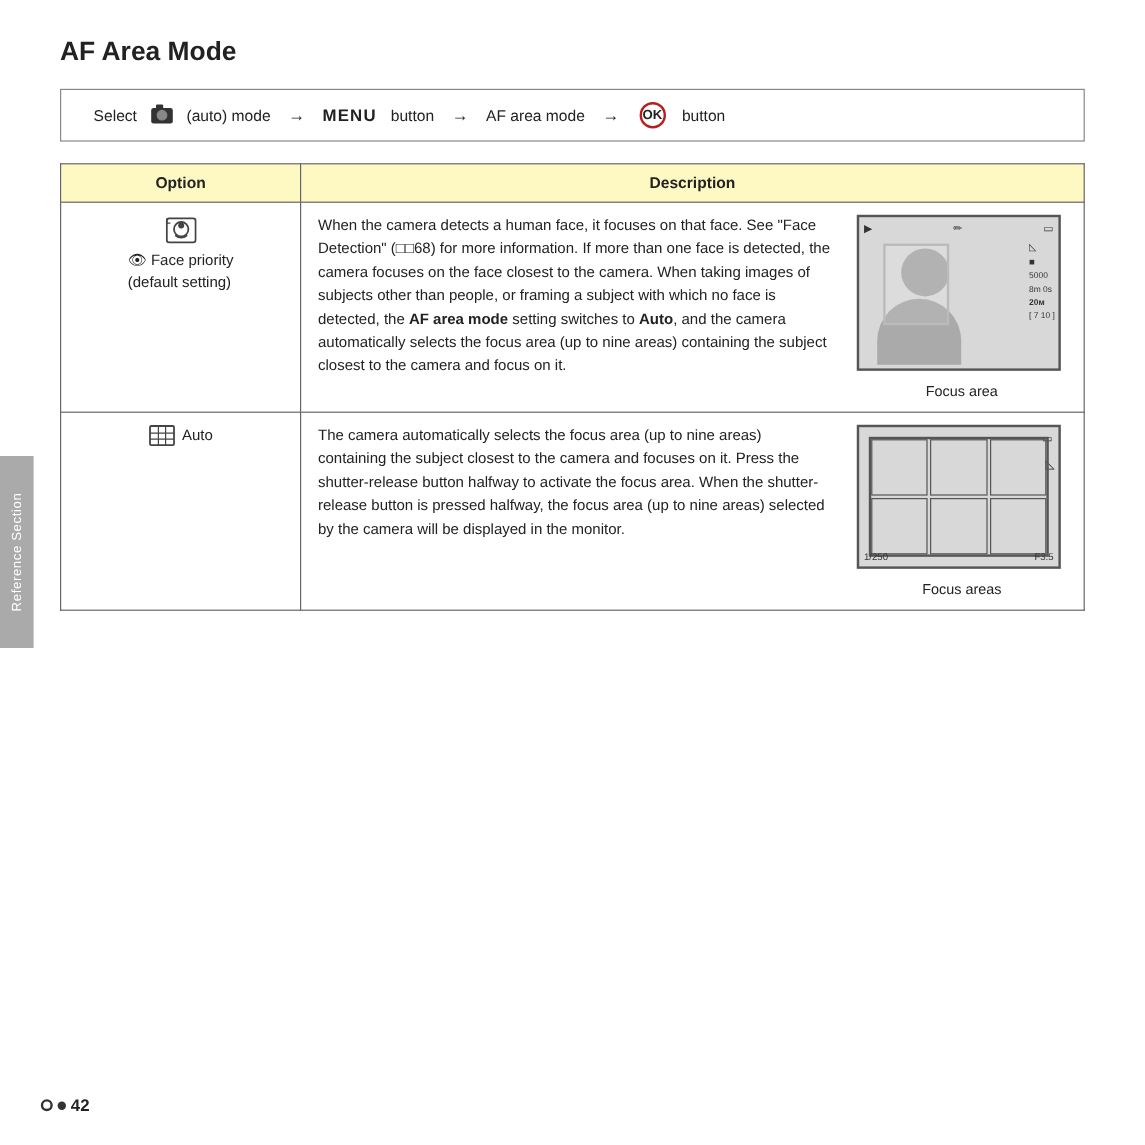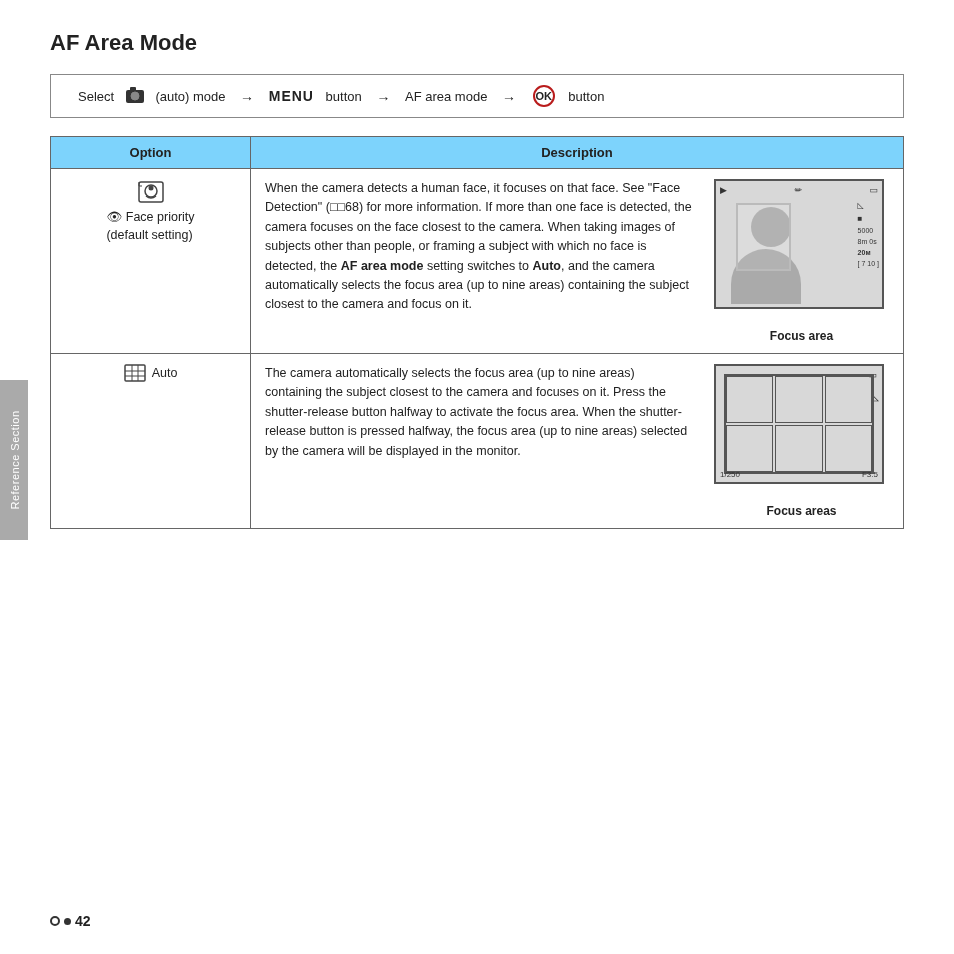--- a/index.html
+++ b/index.html
@@ -88,21 +88,21 @@
       font-size: 13px;
     }
 
     
     .main-table {
       width: 100%;
       border-collapse: collapse;
       border: 1px solid #666;
     }
     .main-table th {
-      background: #7dd3fc;
+      background: #fef9c3;
       border: 1px solid #666;
       padding: 8px 12px;
       text-align: center;
       font-weight: bold;
       font-size: 13px;
     }
     .main-table td {
       border: 1px solid #666;
       padding: 10px 14px;
       vertical-align: top;
@@ -193,30 +193,29 @@
       left: 4px;
       right: 4px;
       display: flex;
       justify-content: space-between;
       font-size: 8px;
       color: #333;
       text-align: right;
     }
     .focus-area-label {
       text-align: center;
-      margin-top: 20px;
+      margin-top: 10px;
       font-size: 12px;
-      font-weight: bold;
     }
 
     
     .page-footer {
       position: absolute;
       bottom: 25px;
-      left: 50px;
+      left: 34px;
       font-size: 13px;
       display: flex;
       align-items: center;
       gap: 4px;
     }
     .dot-circle {
       width: 10px;
       height: 10px;
       border-radius: 50%;
       border: 2px solid #333;

